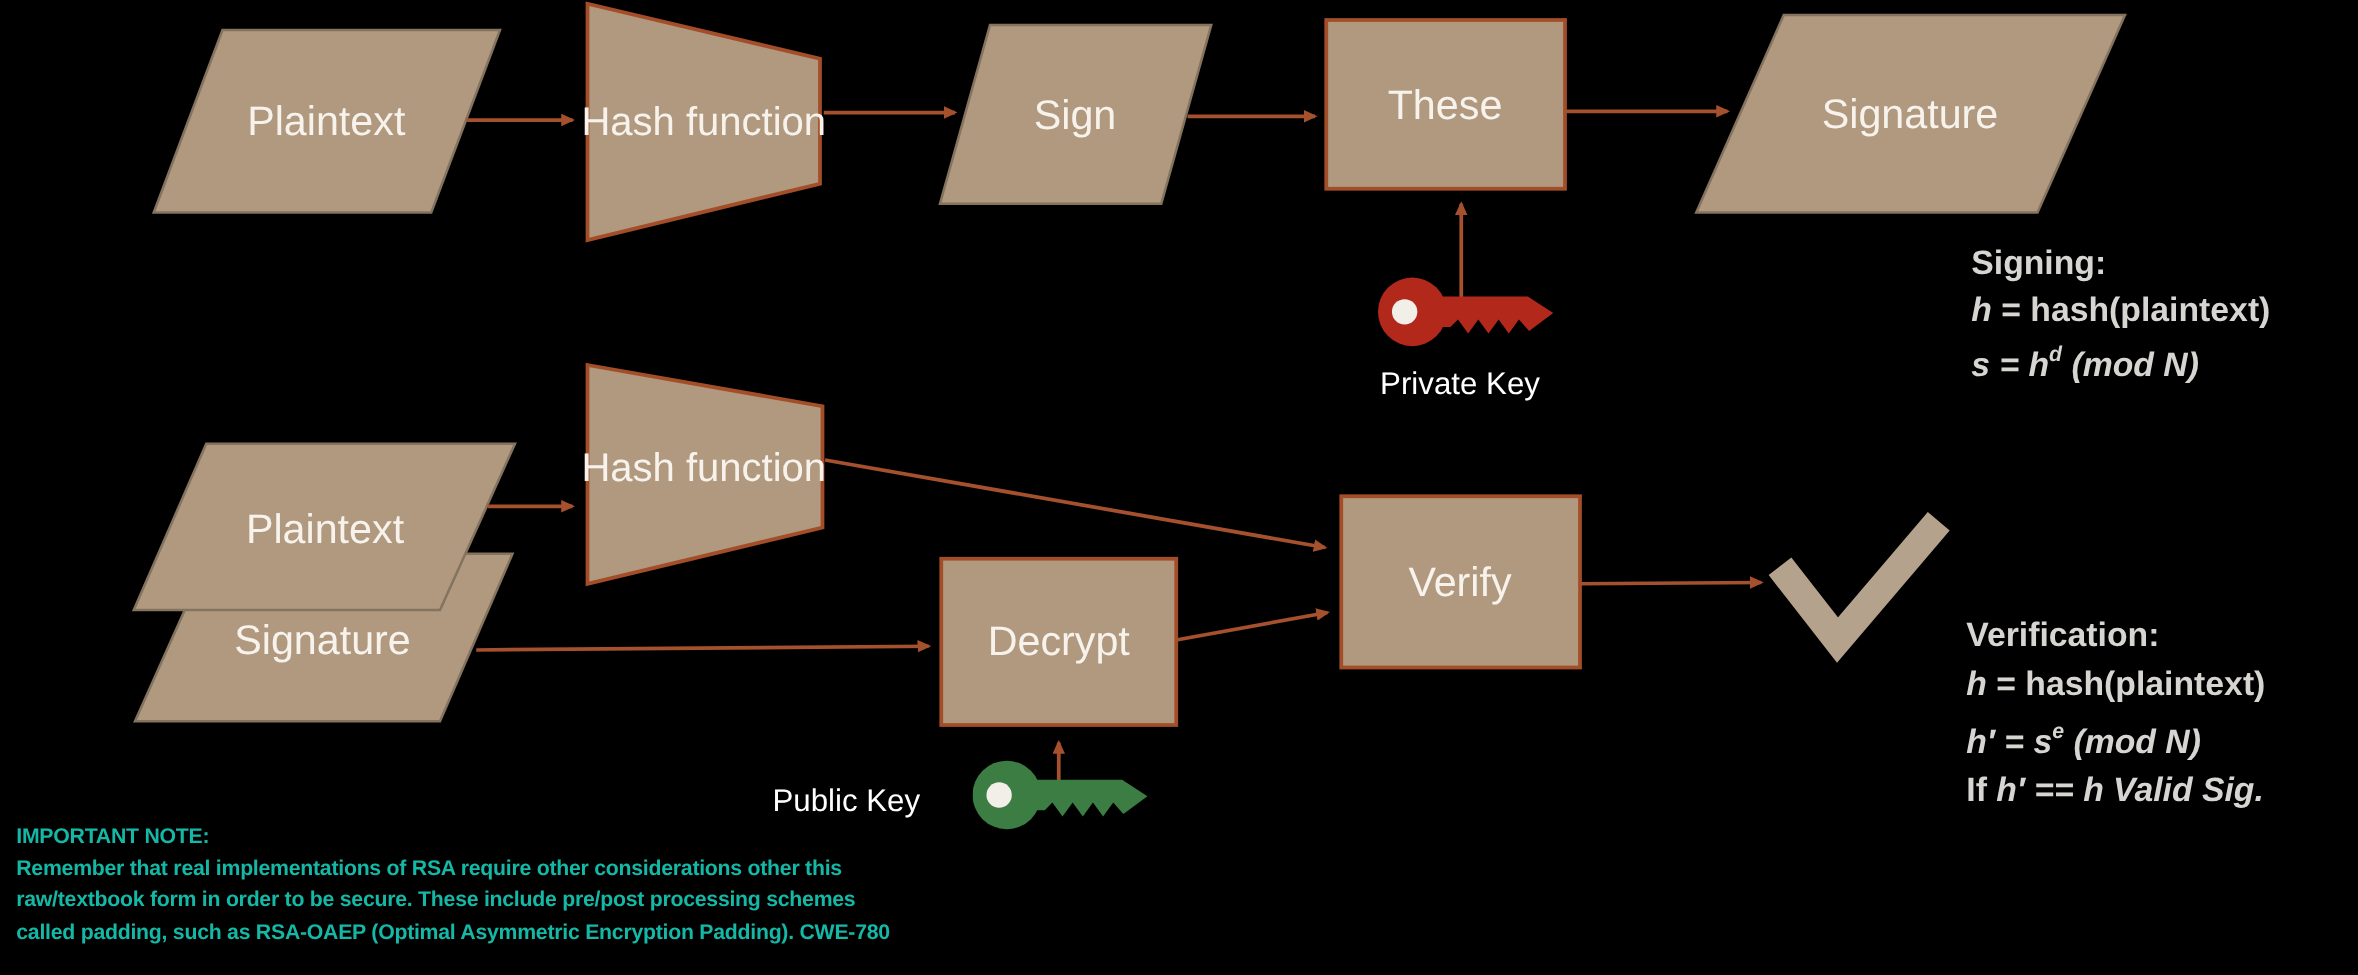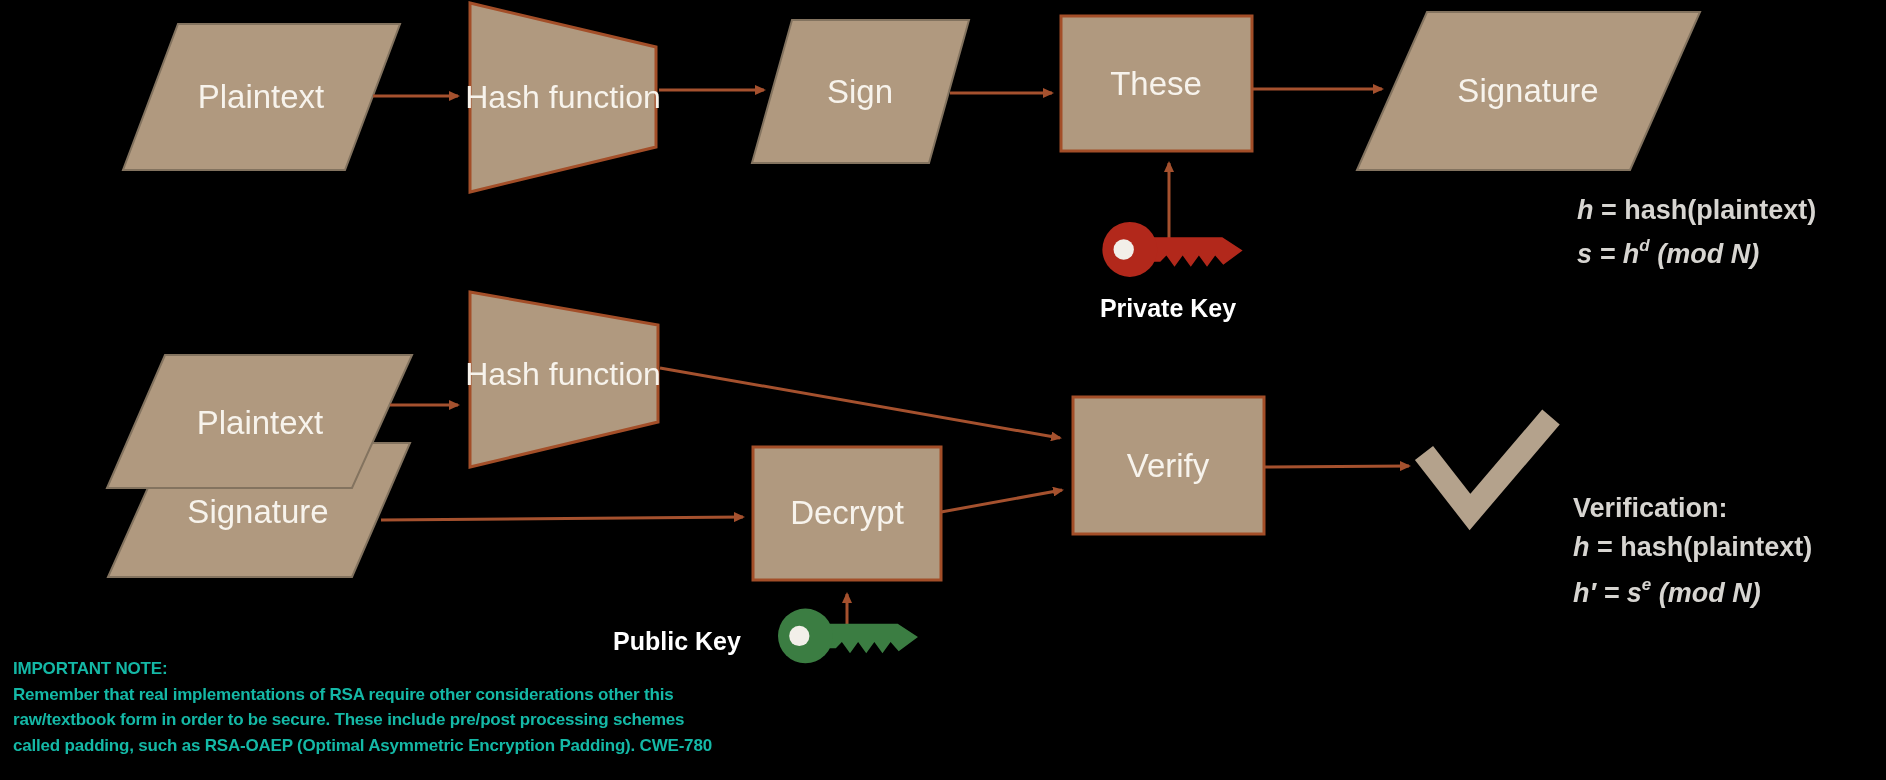--- a/index.html
+++ b/index.html
@@ -2,21 +2,21 @@
 <html><head>
 <meta charset="utf-8">
 <style>
   html,body{margin:0;padding:0;background:#000;}
   #stage{position:relative;width:1886px;height:780px;background:#000;overflow:hidden;
          font-family:"Liberation Sans",sans-serif;}
   #diagram-svg{position:absolute;left:0;top:0;}
   .label{position:absolute;transform:translate(-50%,-50%);color:#f7f3ec;font-size:33px;
          line-height:1.15;text-align:center;white-space:nowrap;}
   .label.wrap{white-space:normal;width:199px;font-size:32px;}
-  .keylabel{position:absolute;transform:translate(-50%,-50%);color:#ffffff;font-weight:bold;
+  .keylabel{position:absolute;transform:translate(-50%,-50%);color:#ffffff;font-weight:normal;
             font-size:25px;white-space:nowrap;}
   .formula{position:absolute;color:#d7d5d1;font-weight:bold;font-size:27px;white-space:nowrap;}
   .formula .ln{display:block;}
   .v{font-style:italic;}
   .formula sup{font-size:17px;font-style:italic;position:relative;top:-2px;}
   #signing-block{left:1577px;top:191px;line-height:38px;}
   #verification-block{left:1573px;top:489px;line-height:39px;}
   .note{position:absolute;left:13px;top:656px;color:#14b8a6;font-weight:bold;font-size:17px;
         letter-spacing:-0.2px;line-height:25.5px;white-space:nowrap;}
   .note .em{}
@@ -76,28 +76,30 @@
   <div class="label" style="left:260px;top:423px">Plaintext</div>
   <div class="label" style="left:258px;top:512px">Signature</div>
   <div class="label wrap" style="left:563px;top:374px">Hash function</div>
   <div class="label" style="left:847px;top:513px">Decrypt</div>
   <div class="label" style="left:1168px;top:466px">Verify</div>
 
   <div class="keylabel" style="left:1168px;top:308px">Private Key</div>
   <div class="keylabel" style="left:677px;top:641px">Public Key</div>
 
   <div class="formula" id="signing-block">
+    <span class="ln">Signing:</span>
     <span class="ln"><span class="v">h</span><span> = hash(plaintext)</span></span>
     <span class="ln v"><span>s = h</span><sup>d</sup><span> (mod N)</span></span>
   </div>
 
   <div class="formula" id="verification-block">
     <span class="ln">Verification:</span>
     <span class="ln"><span class="v">h</span><span> = hash(plaintext)</span></span>
     <span class="ln v"><span>h′ = s</span><sup>e</sup><span> (mod N)</span></span>
+    <span class="ln"><span>If </span><span class="v">h′ == h Valid Sig.</span></span>
   </div>
 
   <div class="note">
     <span class="ln">IMPORTANT NOTE:</span>
     <span class="ln"><span>Remember that </span><span class="em">real</span><span> implementations of RSA require other considerations other this</span></span>
     <span class="ln">raw/textbook form in order to be secure. These include pre/post processing schemes</span>
     <span class="ln">called padding, such as RSA-OAEP (Optimal Asymmetric Encryption Padding). CWE-780</span>
   </div>
 
 </div>

